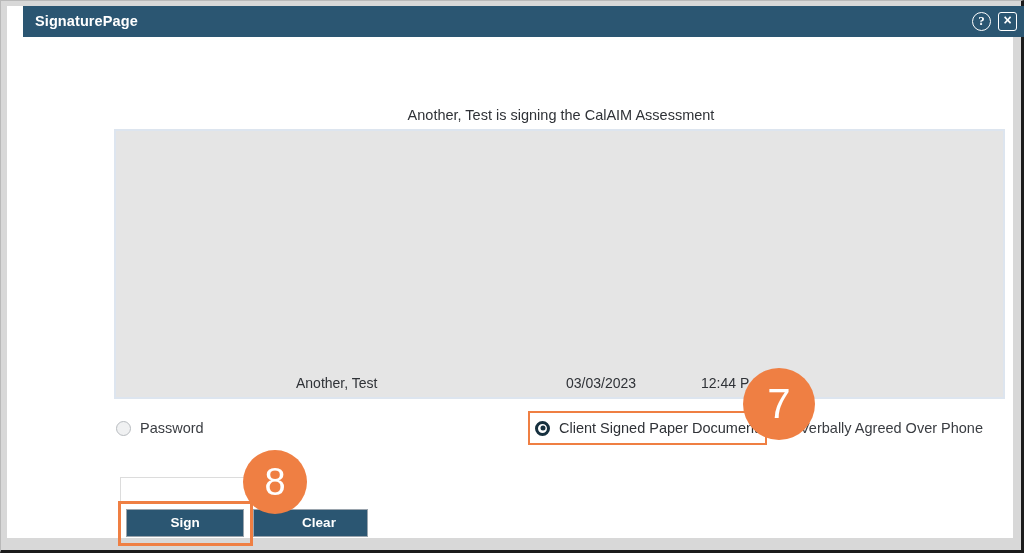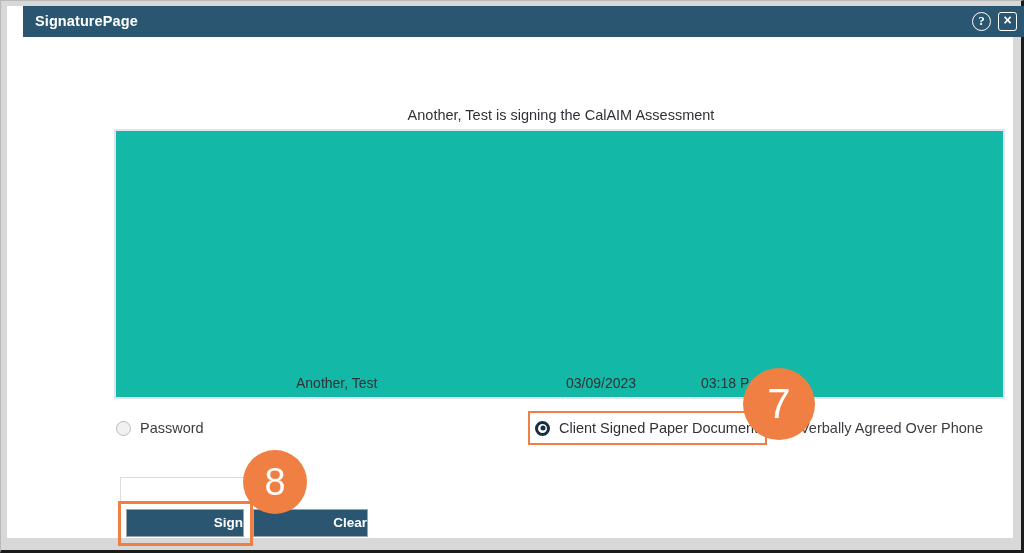--- a/index.html
+++ b/index.html
@@ -103,21 +103,21 @@
     white-space: nowrap;
   }
 
   
   #signature-canvas {
     position: absolute;
     left: 56px;
     top: 92px;
     width: 891px;
     height: 270px;
-    background: #14b8a6;
+    background: #e5e5e5;
     border: 2px solid #dde5ef;
     box-sizing: border-box;
   }
   .sig-meta {
     position: absolute;
     bottom: 6px;
     font-size: 14px;
     color: #2f3237;
     white-space: nowrap;
   }
@@ -208,21 +208,21 @@
     top: 472px;
     height: 28px;
     background: #2b5672;
     color: #ffffff;
     border: 1px solid #9aa4ad;
     box-sizing: border-box;
     font-family: "Liberation Sans", sans-serif;
     font-size: 13.5px;
     font-weight: bold;
     cursor: pointer;
-    text-align: right;
+    text-align: center;
     line-height: 26px;
     padding: 0;
   }
   #sign-button   { left: 68px;  width: 118px; }
   #clear-button  { left: 195px; width: 115px; padding-left: 17px; }
   #cancel-button { left: 318px; width: 115px; }
 
   
   #sign-highlight {
     position: absolute;
@@ -274,22 +274,22 @@
       <div class="titlebar-btn" id="help-button">?</div>
       <div class="titlebar-btn" id="close-button">×</div>
     </div>
 
     <div id="dialog-body">
 
       <div id="signing-statement">Another, Test is signing the CalAIM Assessment</div>
 
       <div id="signature-canvas">
         <span class="sig-meta" id="sig-name">Another, Test</span>
-        <span class="sig-meta" id="sig-date">03/09/2023</span>
-        <span class="sig-meta" id="sig-time">03:18 P</span>
+        <span class="sig-meta" id="sig-date">03/03/2023</span>
+        <span class="sig-meta" id="sig-time">12:44 P</span>
       </div>
 
       <div id="signature-method-group">
 
         <div class="radio-option" id="opt-password">
           <span class="radio-mark"></span>
           <span class="radio-label">Password</span>
         </div>
 
 

